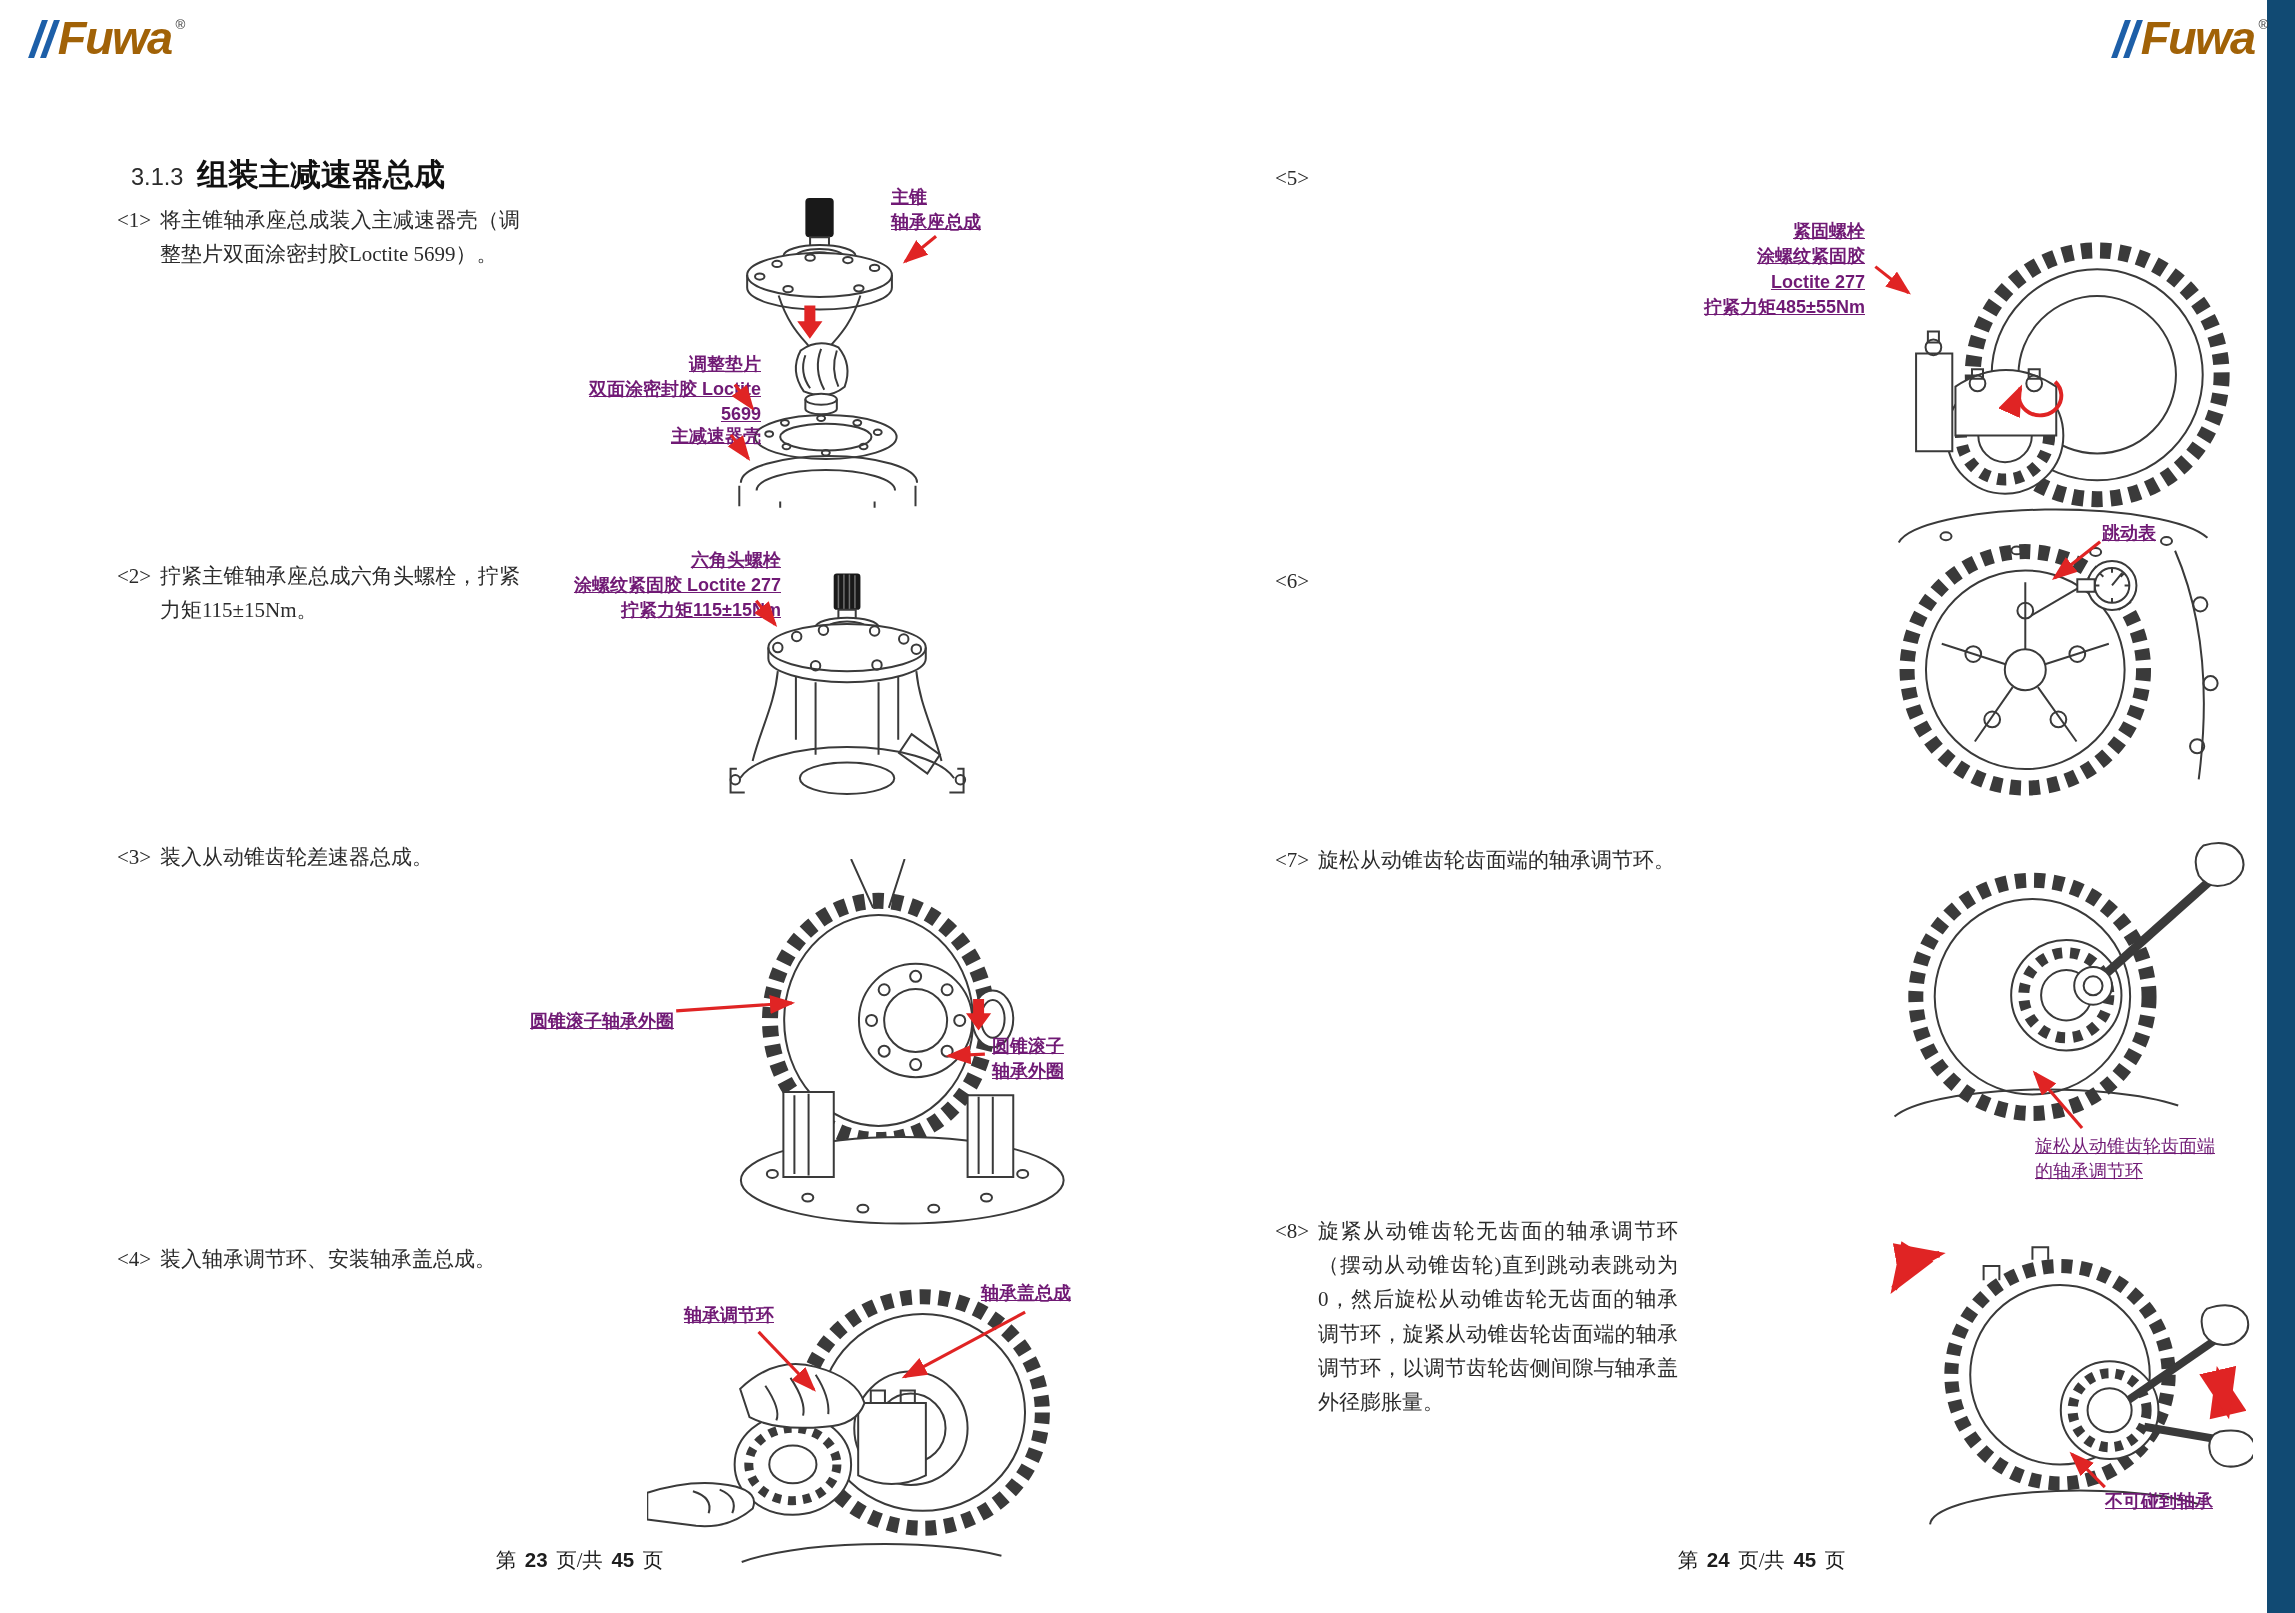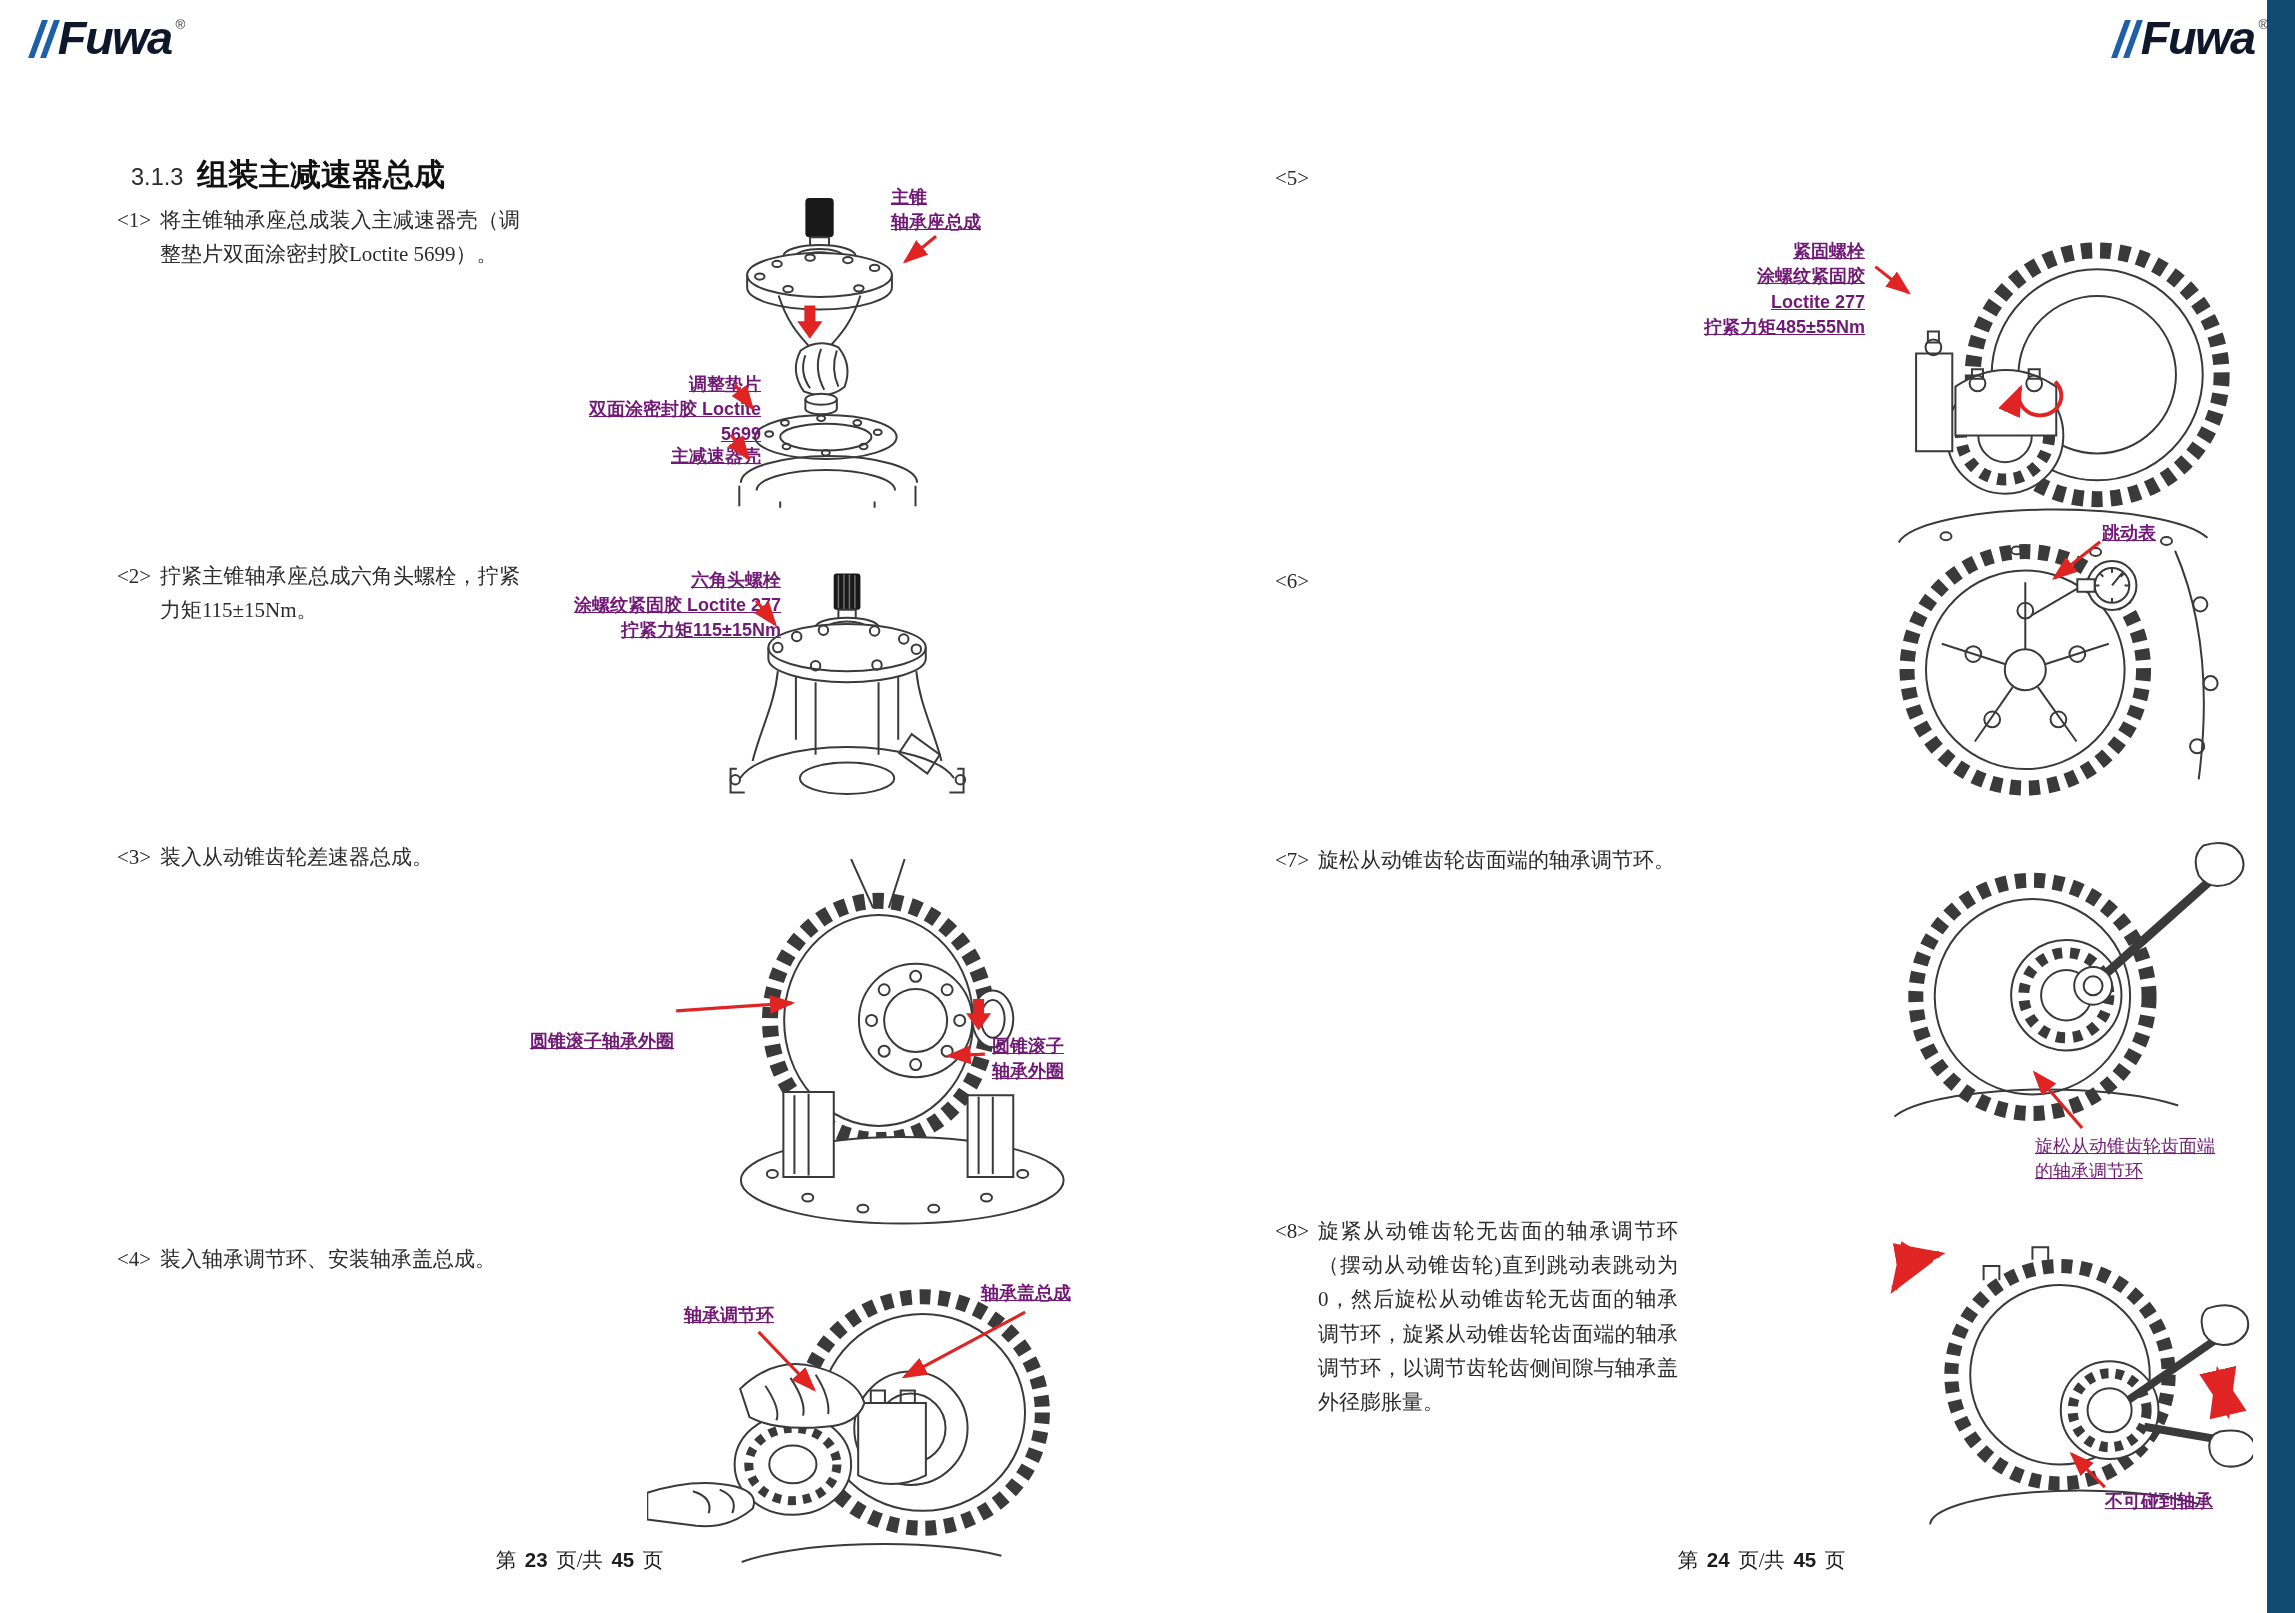--- a/index.html
+++ b/index.html
@@ -5,38 +5,38 @@
   html,body{margin:0;padding:0;background:#e9e9e9;}
   .canvas{position:relative;width:2295px;height:1613px;background:#ffffff;overflow:hidden;
           font-family:"Liberation Sans","DejaVu Sans",sans-serif;color:#262626;}
   
   .edge-bar{position:absolute;top:0;right:0;width:27.6px;height:100%;background:#114a73;}
 
   
   .logo{position:absolute;top:15.8px;display:flex;align-items:flex-start;}
   .logo-stripes{display:flex;gap:5.5px;margin-right:4.7px;margin-top:4.7px;transform:skewX(-20deg);}
   .logo-stripe{width:6.3px;height:38px;background:#1d5fa8;}
-  .logo-text{font-size:47px;font-weight:700;font-style:italic;color:#0f172a;line-height:0.92;letter-spacing:-1.6px;}
+  .logo-text{font-size:47px;font-weight:700;font-style:italic;color:#a16207;line-height:0.92;letter-spacing:-1.6px;}
   .logo-reg{font-size:13.4px;color:#3a3a3a;margin-left:3.9px;margin-top:1.6px;}
 
   
   .section-heading{position:absolute;left:95px;top:154px;display:flex;gap:13.4px;align-items:baseline;margin-left:36px;}
   .section-number{font-size:23.6px;color:#2b2b2b;}
   .section-title{font-size:31px;font-weight:700;color:#111;}
   .step{position:absolute;width:403px;display:flex;gap:8.7px;font-size:21px;line-height:1.63;
         font-family:"Liberation Serif","DejaVu Serif",serif;color:#2b2b2b;text-align:justify;}
   .step-marker{flex:0 0 auto;}
   .step-text{flex:1;}
 
   
   .fig{position:absolute;}
   .fig-art{position:absolute;}
   .fig-overlay{position:absolute;inset:0;pointer-events:none;}
   .fig-label{position:absolute;font-size:18px;font-weight:700;color:#701a75;line-height:1.4;white-space:pre-line;text-decoration:underline;}
-  .align-r{text-align:right;margin-top:20px;}
+  .align-r{text-align:right;}
   .art line,.art path,.art ellipse,.art circle,.art rect,.art polygon{vector-effect:non-scaling-stroke;}
 
   
   .footer{position:absolute;top:1546px;width:339px;text-align:center;font-size:20.5px;color:#1d1d1d;
           font-family:"Liberation Serif","DejaVu Serif",serif;}
   .footer span{margin:0 3.9px;}
   .footer b{margin:0 4.7px;font-family:"Liberation Sans","DejaVu Sans",sans-serif;}
 </style>
 </head>
 <body>

